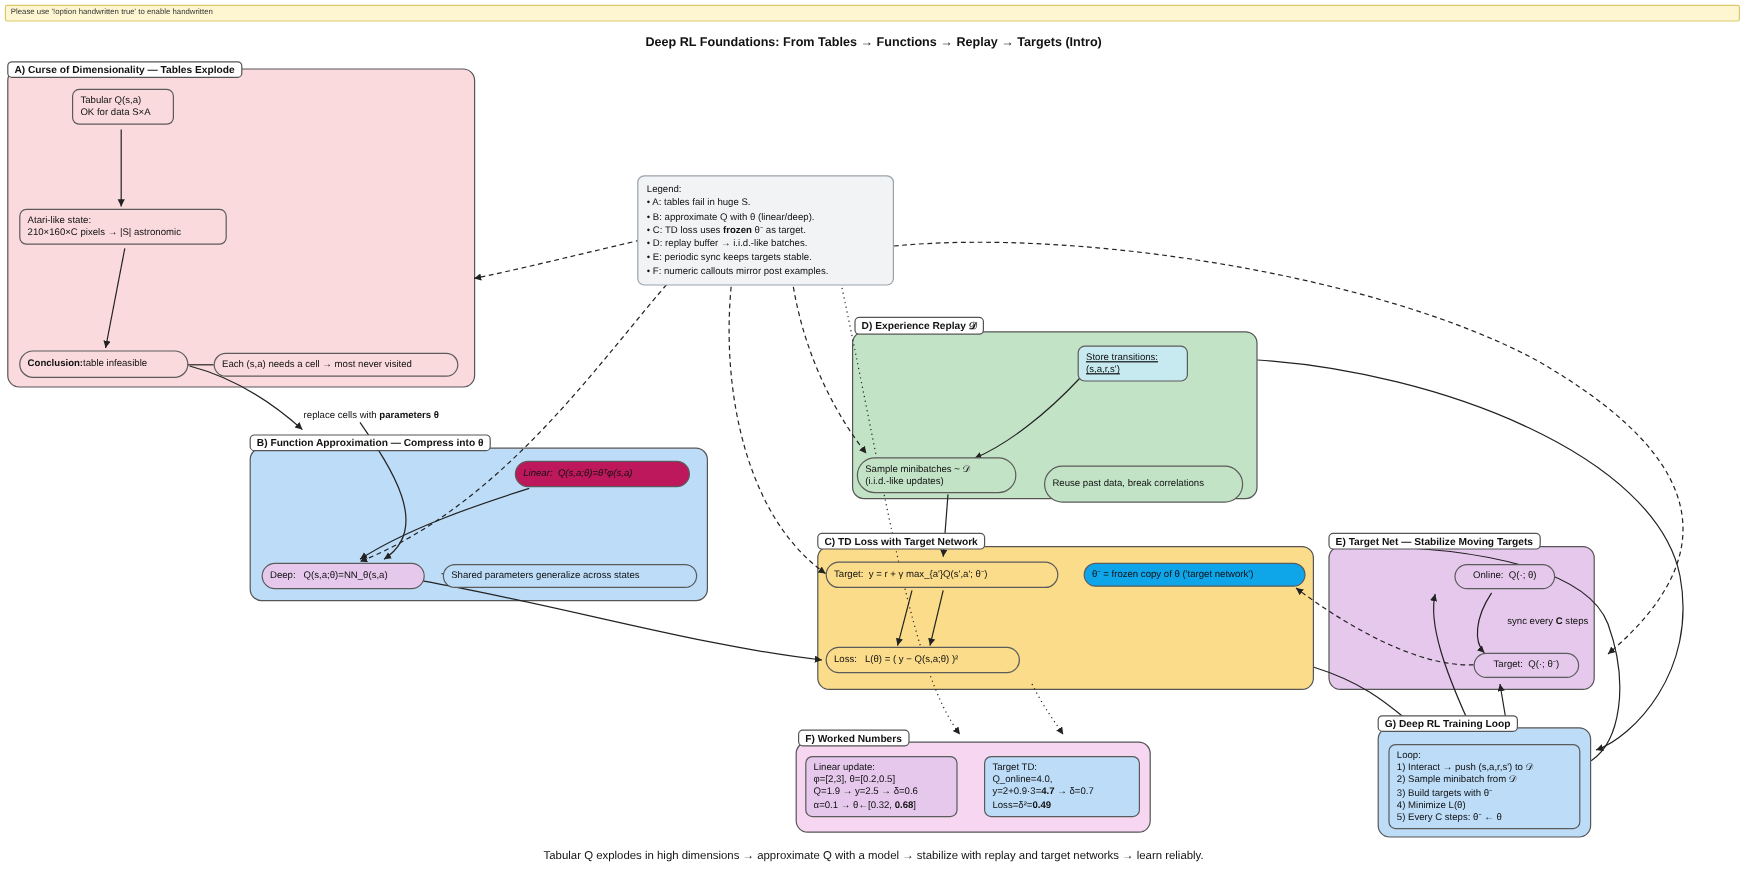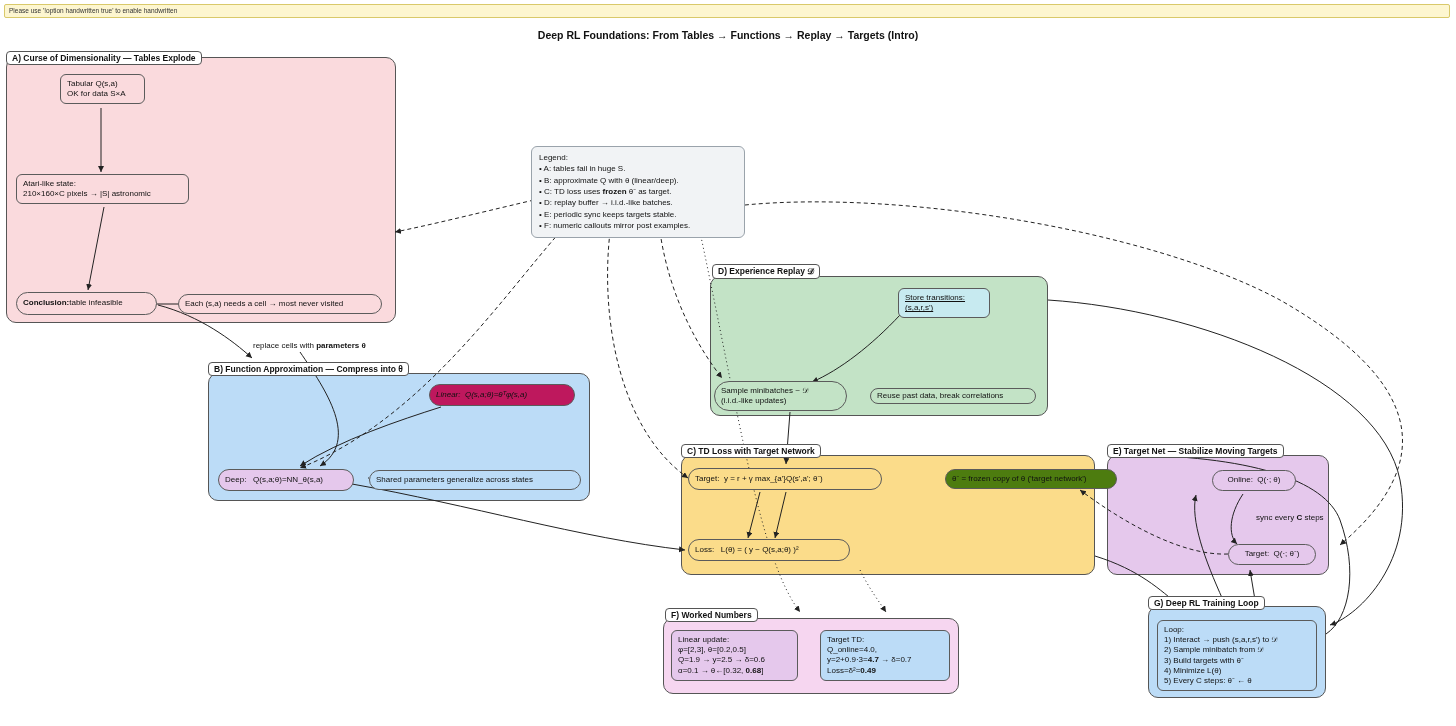--- a/index.html
+++ b/index.html
@@ -150,39 +150,39 @@
   </div>
 
   <div class="node ellipse" style="left:369px;top:470px;width:212px;height:20px;background:#bcdcf7;display:flex;align-items:center;">
     <span>Shared parameters generalize across states</span>
   </div>
 
   <div class="node ellipse" style="left:688px;top:468px;width:194px;height:22px;background:#fbdc8a;display:flex;align-items:center;">
     <span>Target:&nbsp; y = r + γ max_{a'}Q(s',a'; θ⁻)</span>
   </div>
 
-  <div class="node ellipse" style="left:945px;top:469px;width:172px;height:20px;background:#4d7c0f;display:flex;align-items:center;">
+  <div class="node ellipse" style="left:903px;top:469px;width:185px;height:20px;background:#0ea5e9;display:flex;align-items:center;">
     <span>θ⁻ = frozen copy of θ ('target network')</span>
   </div>
 
   <div class="node ellipse" style="left:688px;top:539px;width:162px;height:22px;background:#fbdc8a;display:flex;align-items:center;">
     <span>Loss:&nbsp;&nbsp; L(θ) = ( y − Q(s,a;θ) )²</span>
   </div>
 
   <div class="node" style="left:898px;top:288px;width:92px;background:#c7eaf0;text-decoration:underline;">
     <div>Store transitions:</div>
     <div>(s,a,r,s')</div>
   </div>
 
   <div class="node ellipse" style="left:714px;top:381px;width:133px;background:#c3e3c6;">
     <div>Sample minibatches ~ 𝒟</div>
     <div>(i.i.d.-like updates)</div>
   </div>
 
-  <div class="node ellipse" style="left:870px;top:388px;width:166px;height:16px;background:#c3e3c6;display:flex;align-items:center;">
+  <div class="node ellipse" style="left:870px;top:388px;width:166px;height:31px;background:#c3e3c6;display:flex;align-items:center;">
     <span>Reuse past data, break correlations</span>
   </div>
 
   <div class="node ellipse" style="left:1212px;top:470px;width:84px;height:21px;background:#e5c8ec;display:flex;align-items:center;justify-content:center;">
     <span>Online:&nbsp; Q(·; θ)</span>
   </div>
 
   <div class="node ellipse" style="left:1228px;top:544px;width:88px;height:21px;background:#e5c8ec;display:flex;align-items:center;justify-content:center;">
     <span>Target:&nbsp; Q(·; θ⁻)</span>
   </div>
@@ -207,13 +207,14 @@
 
   <div class="node" style="left:1157px;top:620px;width:160px;background:#bcdcf7;">
     <div>Loop:</div>
     <div>1) Interact → push (s,a,r,s') to 𝒟</div>
     <div>2) Sample minibatch from 𝒟</div>
     <div>3) Build targets with θ⁻</div>
     <div>4) Minimize L(θ)</div>
     <div>5) Every C steps: θ⁻ ← θ</div>
   </div>
 
+  <div class="footer">Tabular Q explodes in high dimensions → approximate Q with a model → stabilize with replay and target networks → learn reliably.</div>
 </div>
 
 </body></html>

